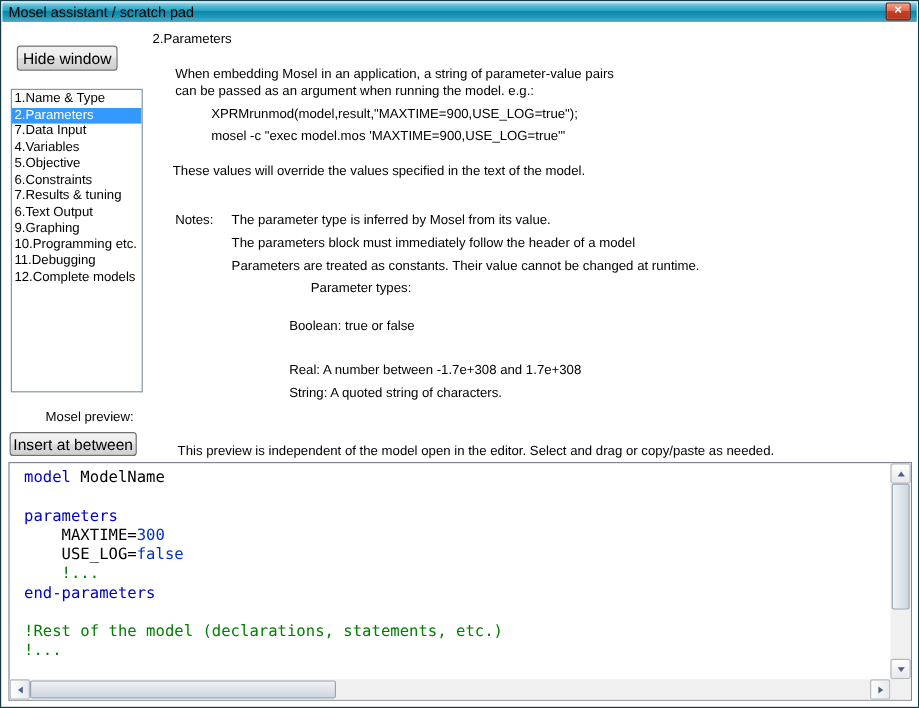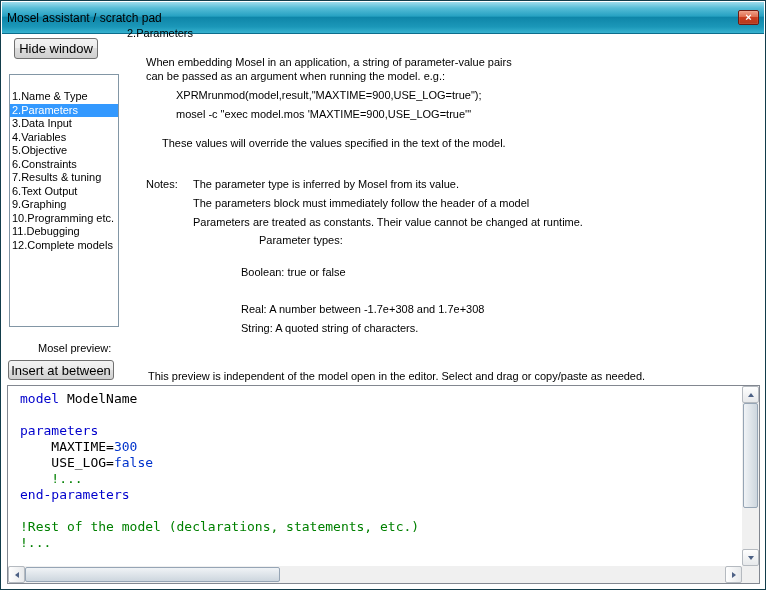--- a/index.html
+++ b/index.html
@@ -2,40 +2,40 @@
 <html style="--sel: #3399ff; --kw: #0000cc; --cm: #008000; --val: #0033cc;"><head>
 <meta charset="utf-8">
 <style>
   * { margin:0; padding:0; box-sizing:border-box; }
   html,body { width:766px; height:590px; overflow:hidden; }
   body { font-family:"Liberation Sans", sans-serif; font-size:11px; color:#000; background:#fff; }
 
   .window { position:absolute; left:0; top:0; width:766px; height:590px;
             border:1px solid #123c4a; background:#fff; }
 
-  .titlebar { position:absolute; left:1px; top:1px; width:762px; height:32px;
+  .titlebar { position:absolute; left:1px; top:1px; width:762px; height:16px;
               background:linear-gradient(180deg,#9edcec 0%,#55bcd6 20%,#27a2c3 45%,#0f86a9 50%,#1b97b8 80%,#37b2d0 100%);
               border-bottom:1px solid #0c6d8c;
               display:flex; align-items:center; padding:0 5px; }
   .title { flex:1; font-size:12px; color:#000; white-space:nowrap; }
   .close-btn { width:21px; height:15px; border:1px solid #6e1a12; border-radius:2px;
                background:linear-gradient(180deg,#f0a088 0%,#df6e50 45%,#cb3d1f 50%,#b23a1e 100%);
                color:#fff; font-weight:bold; font-size:11px; line-height:13px; text-align:center;
                box-shadow:inset 0 0 1px #ffd9cc; cursor:default; }
 
   .heading { position:absolute; left:126px; top:26px; }
 
   .btn { position:absolute; border:1px solid #707070; border-radius:3px;
          background:linear-gradient(180deg,#f2f2f2 0%,#ebebeb 49%,#dddddd 50%,#cfcfcf 100%);
          font-family:"Liberation Sans", sans-serif; font-size:13px; color:#000; text-align:center; }
   .hide-btn { left:13px; top:37px; width:84px; height:21px; }
   .insert-btn { left:7px; top:359px; width:106px; height:20px; }
 
   .listbox { position:absolute; left:8px; top:73px; width:110px; height:253px;
-             border:1px solid #8296a5; background:#fff; padding-top:15px; overflow:hidden; }
+             border:1px solid #8296a5; background:#fff; padding-top:1px; overflow:hidden; }
   .list-item { height:13.5px; line-height:13.5px; padding-left:2px; white-space:nowrap; overflow:hidden; }
   .list-item.selected { background:var(--sel,#3399ff); color:#fff; }
 
   .label { position:absolute; white-space:nowrap;margin-left:29px; }
   .preview-label { left:8px; top:341px; }
   .preview-note  { left:118px; top:369px; }
 
   .txt { position:absolute; white-space:nowrap; }
 
   .preview-box { position:absolute; left:6px; top:384px; width:753px; height:199px;
@@ -82,41 +82,41 @@
     </div>
   </div>
 
   <div class="heading">2.Parameters</div>
 
   <button class="btn hide-btn">Hide window</button>
 
   <div class="listbox">
       <div class="list-item">1.Name &amp; Type</div>
       <div class="list-item selected">2.Parameters</div>
-      <div class="list-item">3.Data Input</div>
+      <div class="list-item">7.Data Input</div>
       <div class="list-item">4.Variables</div>
       <div class="list-item">5.Objective</div>
       <div class="list-item">6.Constraints</div>
       <div class="list-item">7.Results &amp; tuning</div>
       <div class="list-item">6.Text Output</div>
       <div class="list-item">9.Graphing</div>
       <div class="list-item">10.Programming etc.</div>
       <div class="list-item">11.Debugging</div>
       <div class="list-item">12.Complete models</div>
     </div>
 
   <div class="label preview-label">Mosel preview:</div>
   <button class="btn insert-btn">Insert at between</button>
   <div class="label preview-note">This preview is independent of the model open in the editor. Select and drag or copy/paste as needed.</div>
 
   <div class="txt" style="left:145px; top:55px;">When embedding Mosel in an application, a string of parameter-value pairs</div>
   <div class="txt" style="left:145px; top:69px;">can be passed as an argument when running the model. e.g.:</div>
   <div class="txt" style="left:175px; top:88px;">XPRMrunmod(model,result,"MAXTIME=900,USE_LOG=true");</div>
   <div class="txt" style="left:175px; top:107px;">mosel -c "exec model.mos 'MAXTIME=900,USE_LOG=true'"</div>
-  <div class="txt" style="left:161px; top:136px;text-align:center;">These values will override the values specified in the text of the model.</div>
+  <div class="txt" style="left:143px; top:136px;text-align:center;">These values will override the values specified in the text of the model.</div>
   <div class="txt" style="left:145px; top:177px;">Notes:</div>
   <div class="txt" style="left:192px; top:177px;">The parameter type is inferred by Mosel from its value.</div>
   <div class="txt" style="left:192px; top:196px;">The parameters block must immediately follow the header of a model</div>
   <div class="txt" style="left:192px; top:215px;">Parameters are treated as constants. Their value cannot be changed at runtime.</div>
   <div class="txt" style="left:210px; top:233px;padding-left:48px;">Parameter types:</div>
   <div class="txt" style="left:240px; top:265px;">Boolean: true or false</div>
   <div class="txt" style="left:240px; top:302px;">Real: A number between -1.7e+308 and 1.7e+308</div>
   <div class="txt" style="left:240px; top:321px;">String: A quoted string of characters.</div>
 
   <div class="preview-box">

